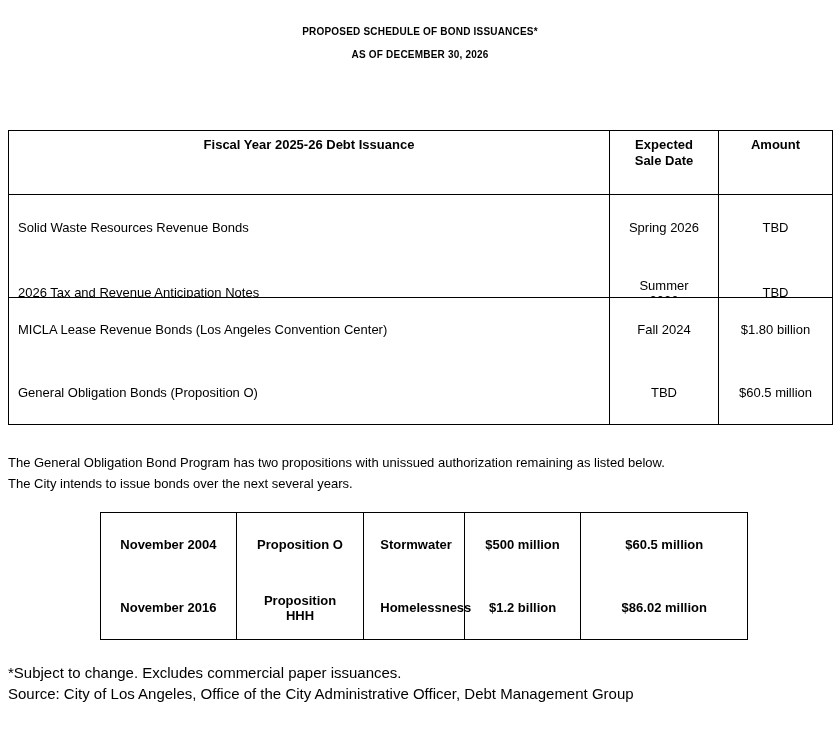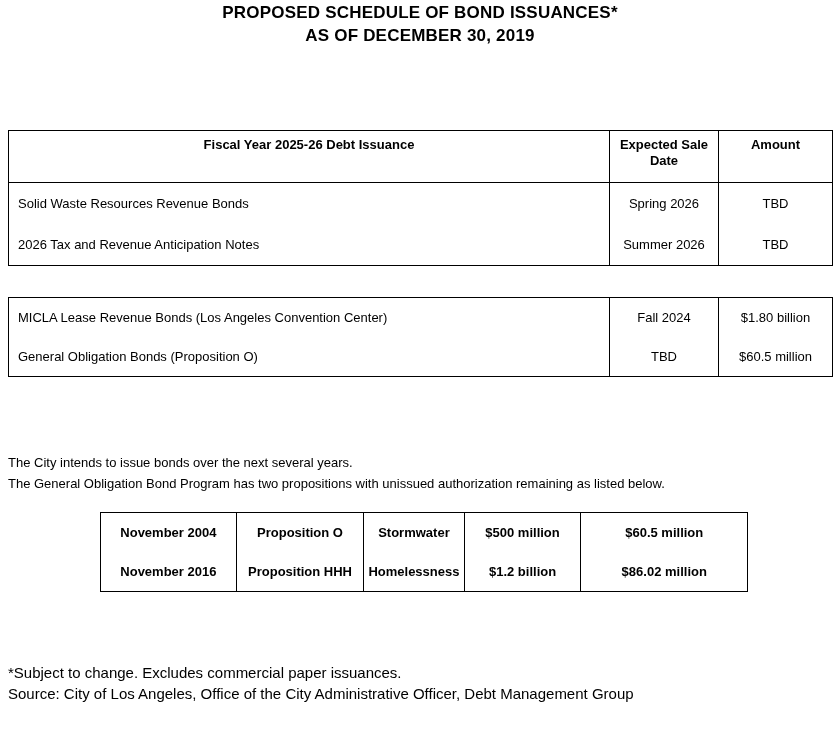--- a/index.html
+++ b/index.html
@@ -13,43 +13,43 @@
     position: relative;
     font-family: "Liberation Sans", sans-serif;
     color: #000000;
     -webkit-font-smoothing: antialiased;
   }
 
   
   .doc-title {
     position: absolute;
     left: 0;
-    top: 1px;
+    top: 20px;
     width: 840px;
     text-align: center;
     font-weight: bold;
-    font-size: 17px;
+    font-size: 10px;
     letter-spacing: 0.2px;
     line-height: 23px;
   }
   .doc-title .line { display: block; }
 
   
   .sched-table {
     position: absolute;
     border: 1px solid #000000;
     border-collapse: collapse;
     background: #ffffff;
     box-sizing: border-box;
     table-layout: fixed;
     font-size: 13px;
   }
   .sched-table td, .sched-table th {
     border: none;
-    padding: 4px;
+    padding: 16px;
     vertical-align: middle;
     font-weight: normal;
     margin-left: 11px;
   }
   .sched-table .hdr-row > * {
     font-weight: bold;
     text-align: center;
     vertical-align: top;
     padding-top: 6px;
     line-height: 16px;
@@ -122,21 +122,21 @@
     font-size: 15px;
     line-height: 21px;
   }
   .footnotes .line { display: block; }
 </style>
 </head>
 <body>
 
 <div class="doc-title">
   <span class="line">PROPOSED SCHEDULE OF BOND ISSUANCES*</span>
-  <span class="line">AS OF DECEMBER 30, 2019</span>
+  <span class="line">AS OF DECEMBER 30, 2026</span>
 </div>
 
 <table class="sched-table t-top" id="table-fy">
   <colgroup>
     <col class="c-desc">
       <col class="c-date">
       <col class="c-amt">
   </colgroup>
   <tbody>
     <tr class="hdr-row">
@@ -171,22 +171,22 @@
     </tr>
     <tr class="body-row">
       <td class="cell-desc">General Obligation Bonds (Proposition O)</td>
       <td class="cell-date">TBD</td>
       <td class="cell-amt">$60.5 million</td>
     </tr>
   </tbody>
 </table>
 
 <div class="note-para">
+  <span class="line">The General Obligation Bond Program has two propositions with unissued authorization remaining as listed below.</span>
   <span class="line">The City intends to issue bonds over the next several years.</span>
-  <span class="line">The General Obligation Bond Program has two propositions with unissued authorization remaining as listed below.</span>
 </div>
 
 <table class="sched-table" id="table-go">
   <colgroup>
     <col class="c-elect">
       <col class="c-prop">
       <col class="c-purp">
       <col class="c-auth">
       <col class="c-unis">
   </colgroup>

